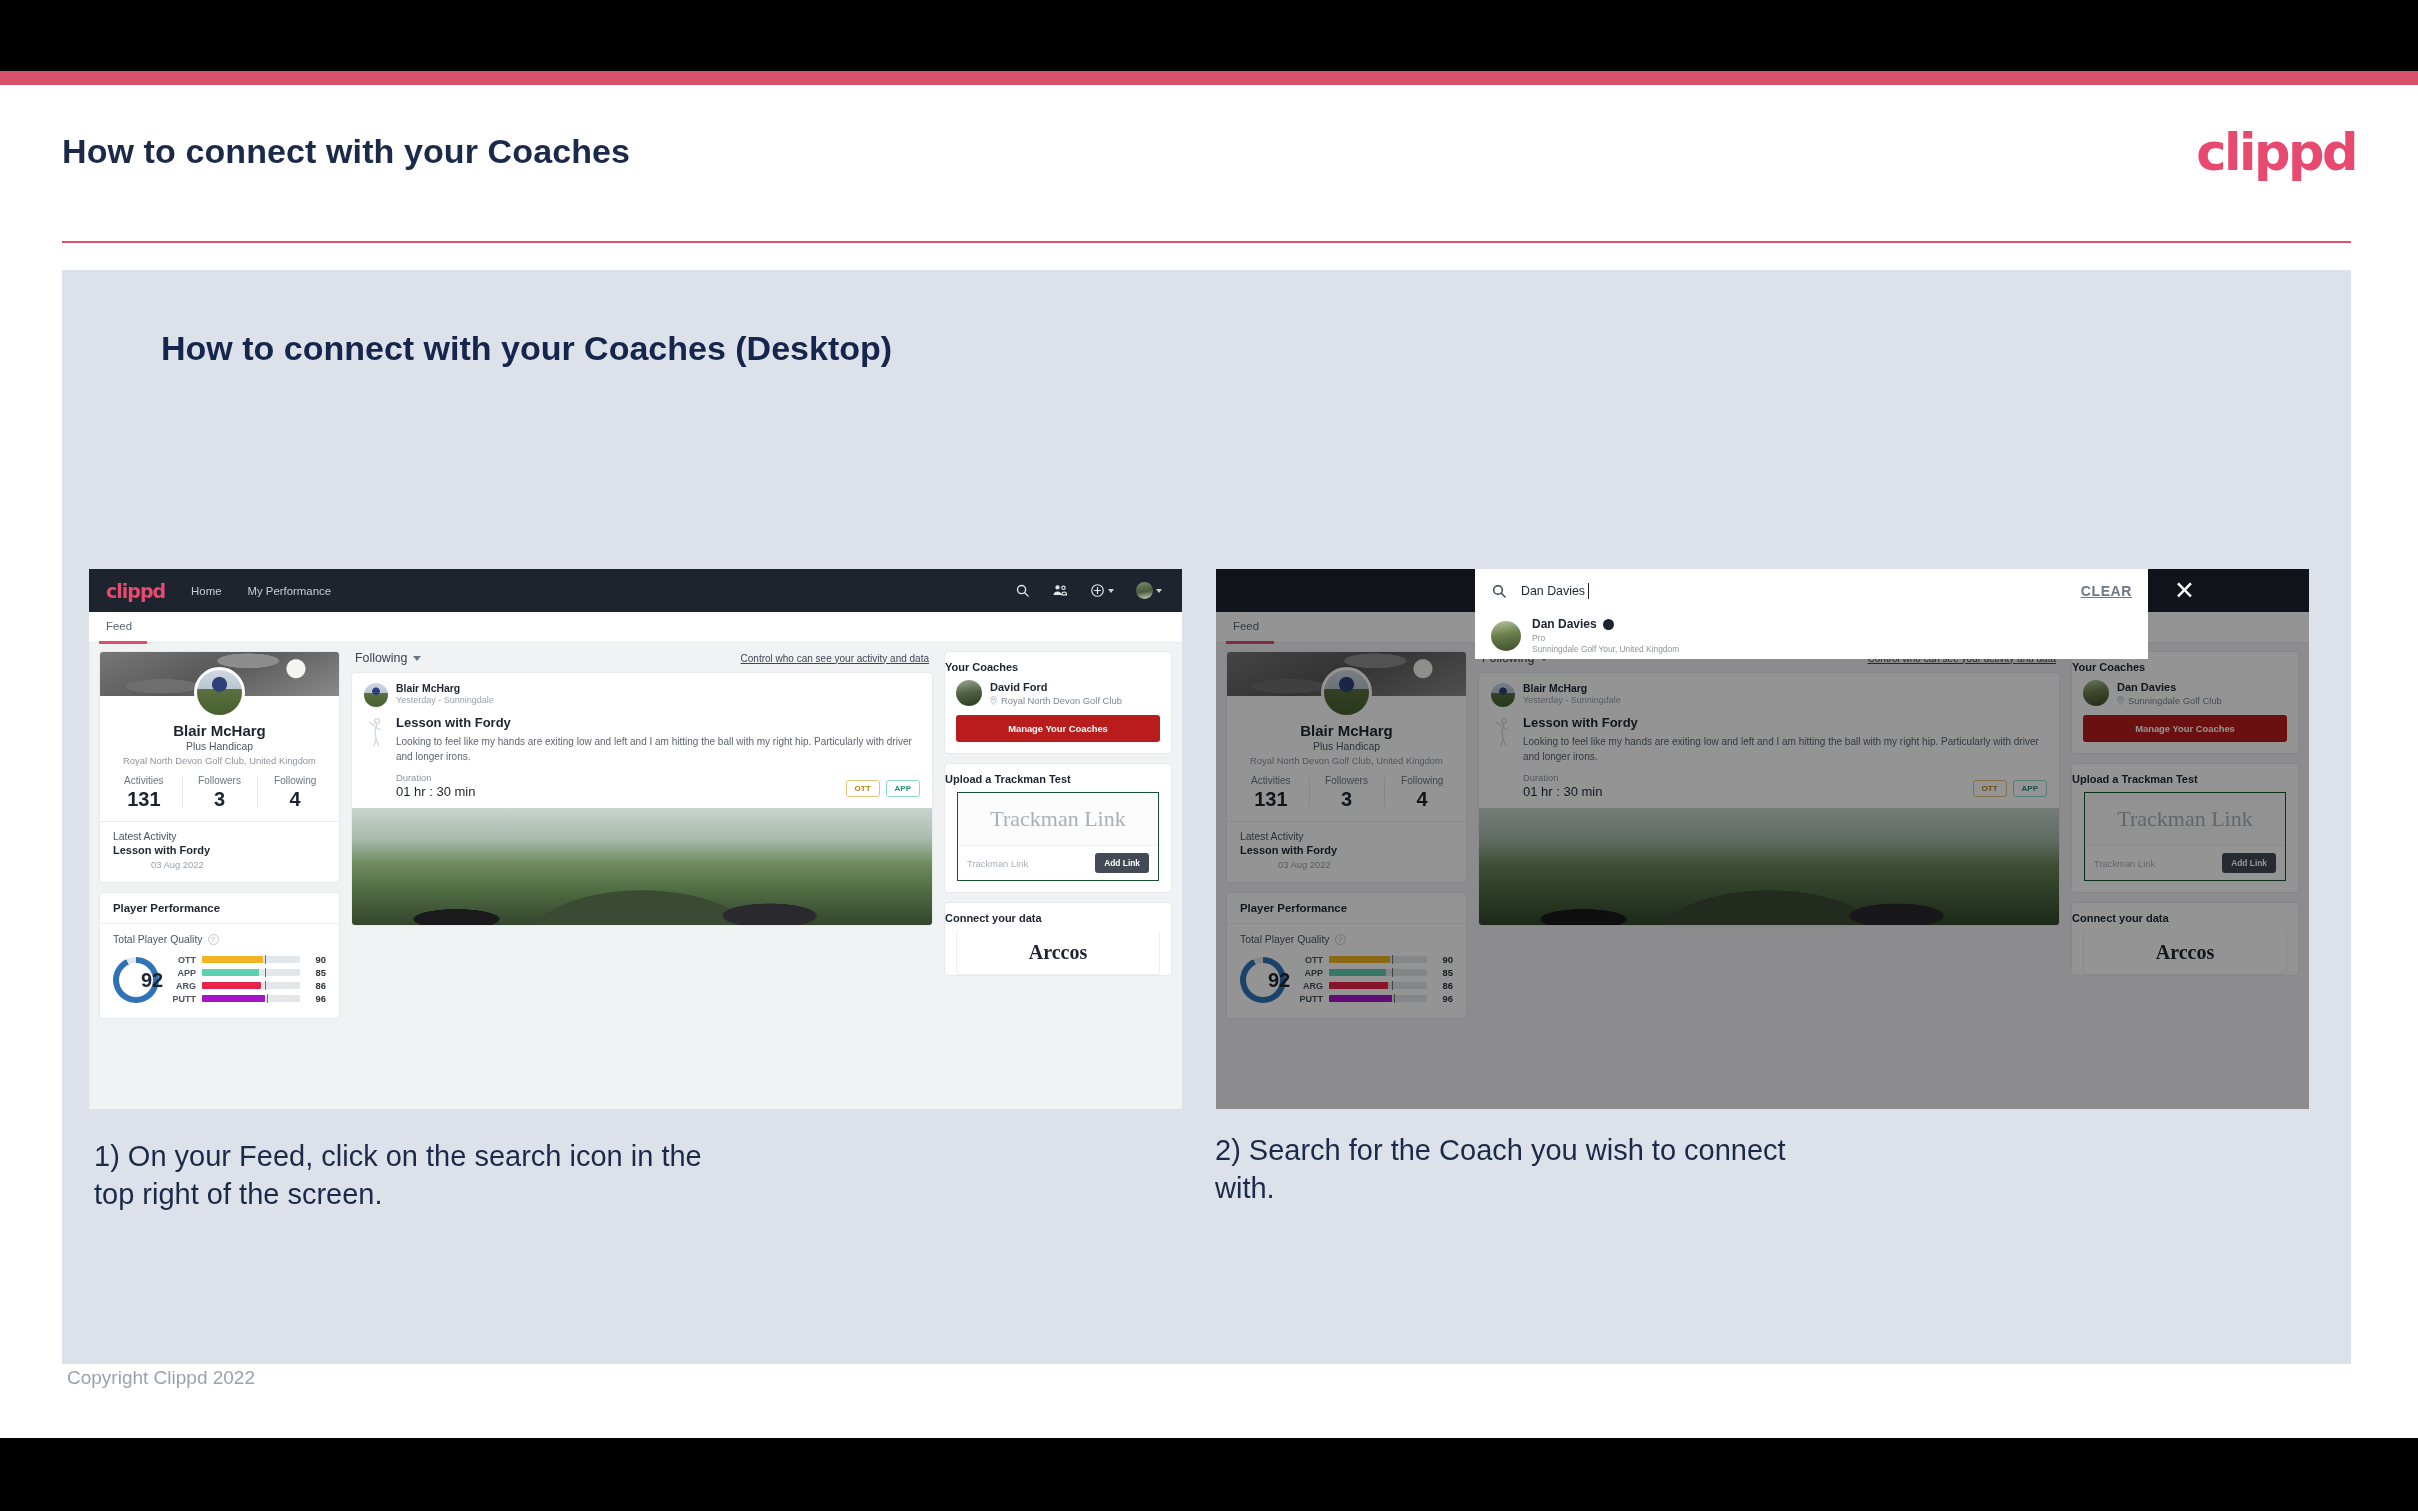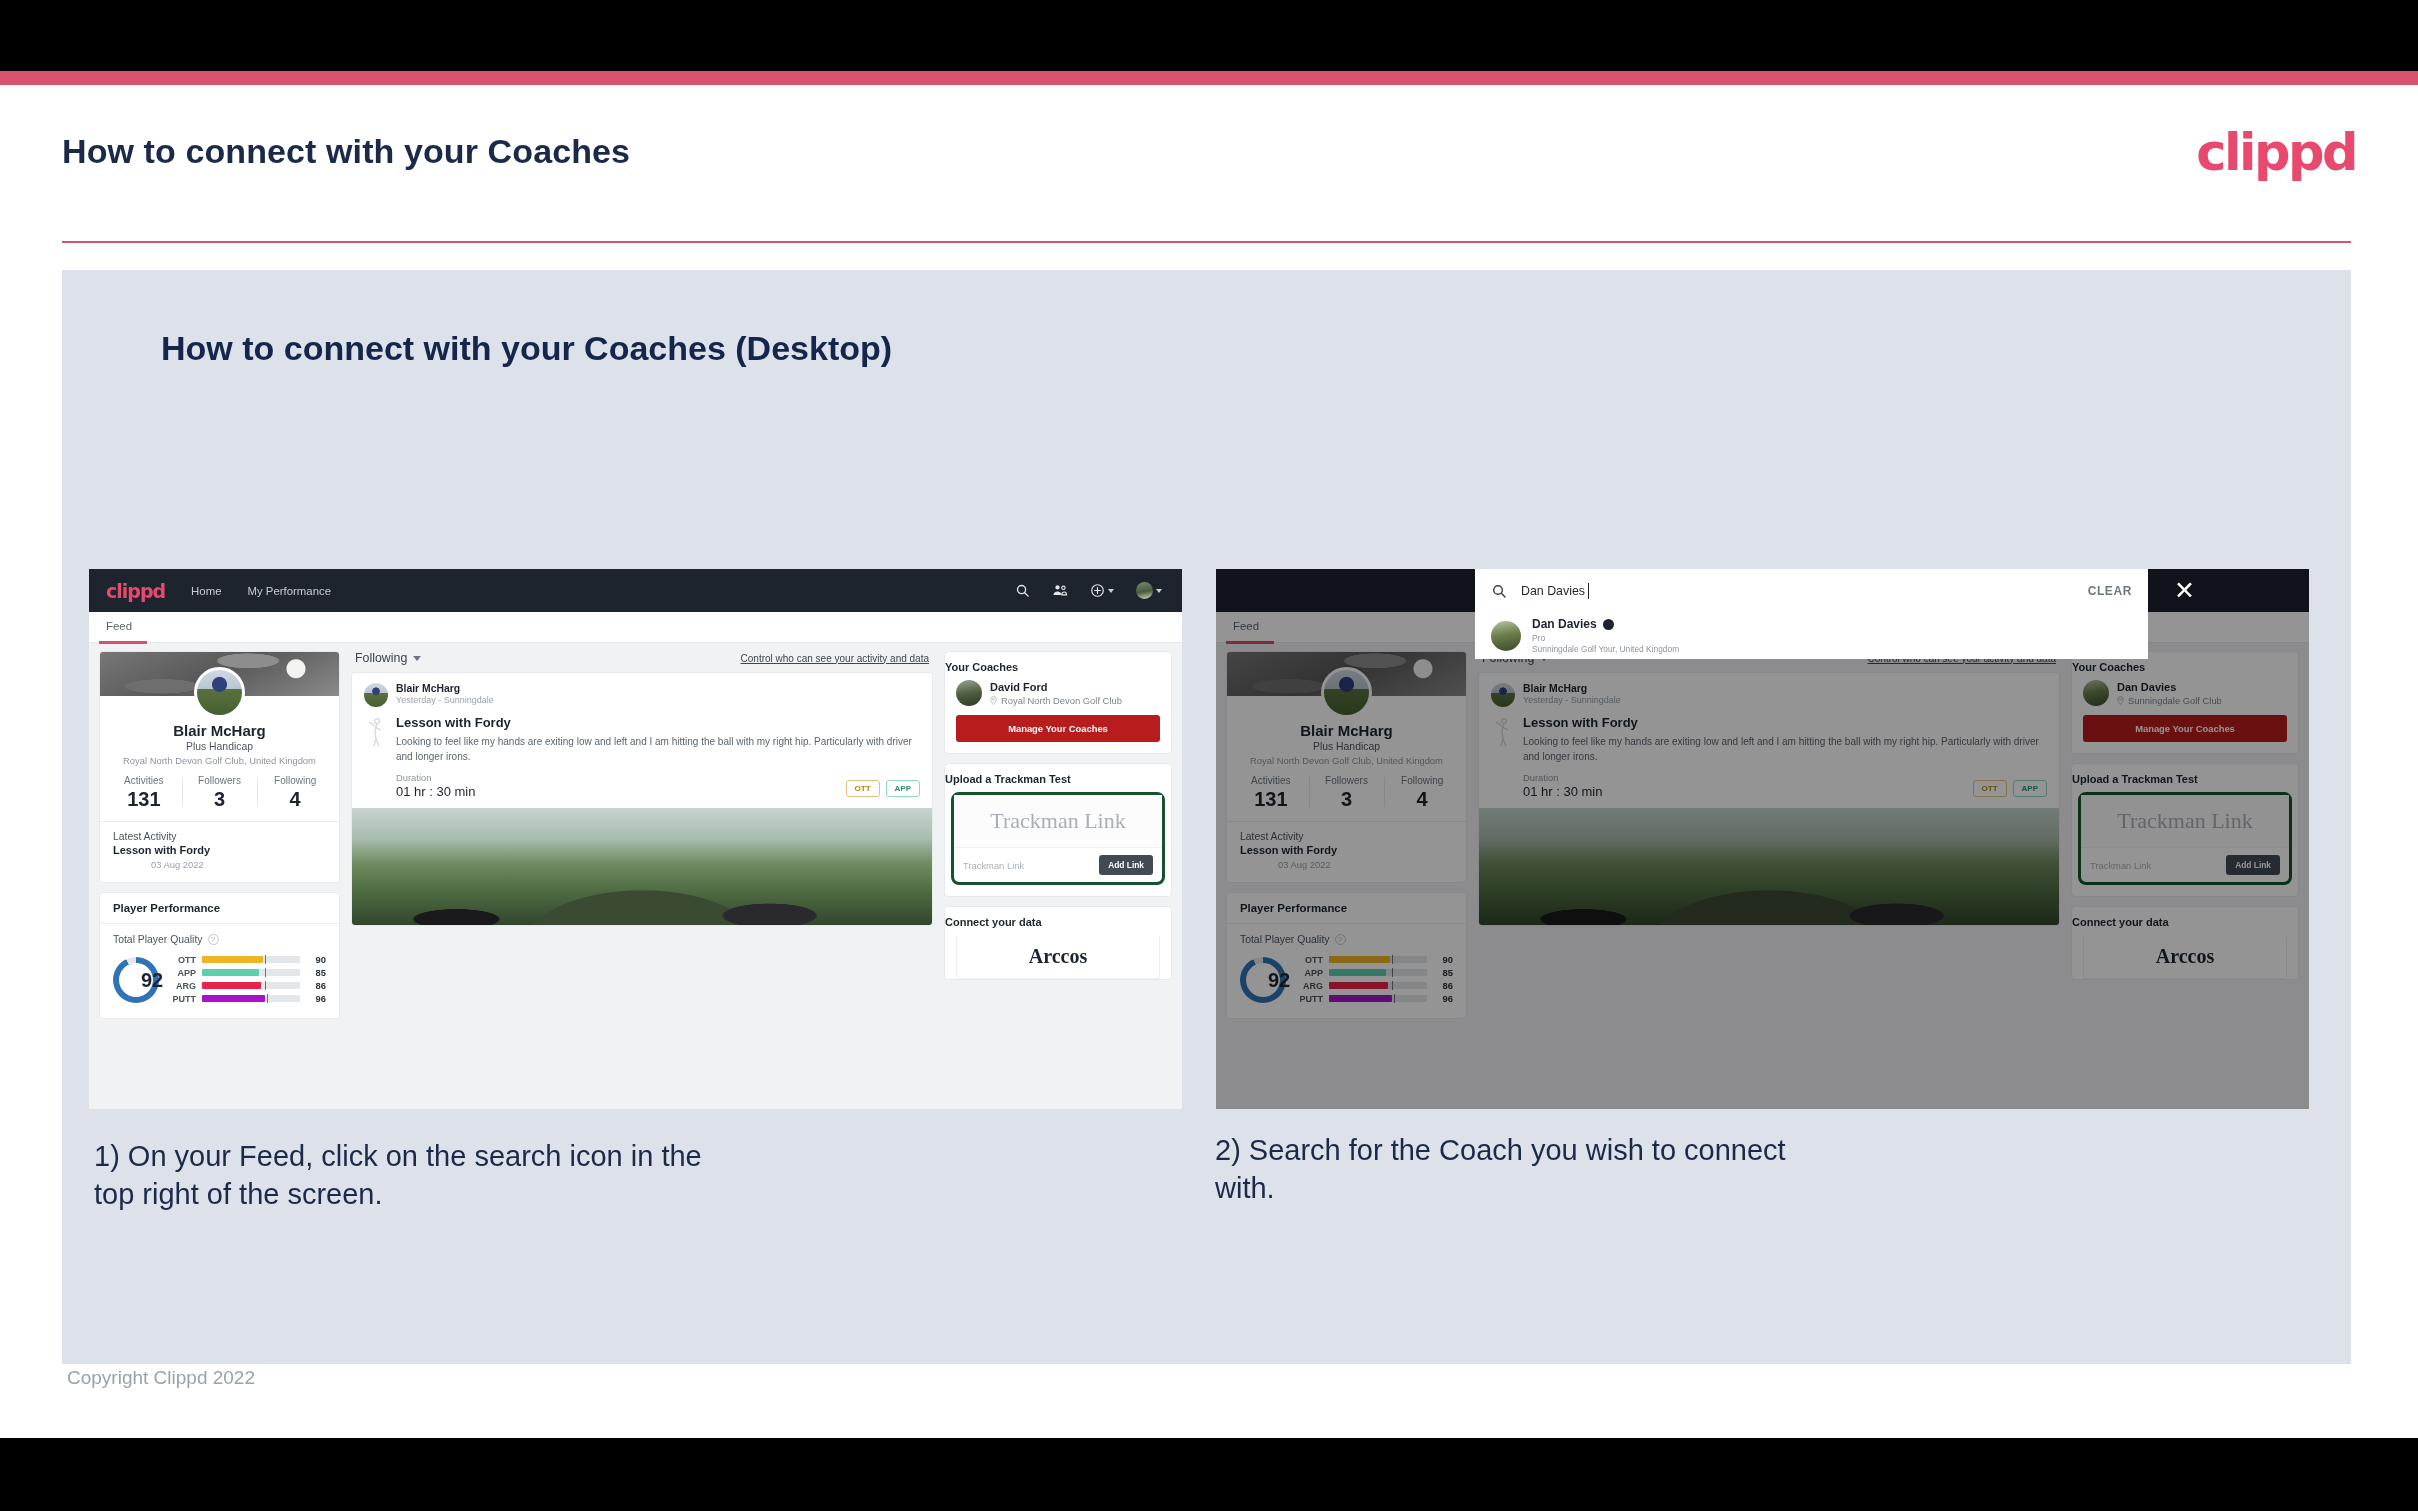--- a/index.html
+++ b/index.html
@@ -195,21 +195,21 @@
     background:linear-gradient(170deg,#9aa894 0%,#4f5f41 50%,#2d3a24 100%);
   }
   .coach-av.dd { background:linear-gradient(170deg,#b7c6a3 0%,#6c7f4c 45%,#3d4b2a 100%); }
   .coach-n { font-size:11px; font-weight:700; color:#1d2430; }
   .coach-c { font-size:9.4px; color:#7e868f; margin-top:2px; display:flex; align-items:center; gap:4px; }
   .pin { width:7px;height:9px; color:#a8aeb6; }
   .btn-dark {
     display:block; margin:0 11px 11px; padding:8px 0; border-radius:3px;
     background:#b91c1c; color:#fff; font-size:9.4px; font-weight:700; text-align:center;
   }
-  .tm-box { margin:0 6px 11px; border:3px solid #14532d; border-radius:8px; }
+  .tm-box { margin:0 12px 11px; border:1px solid #14532d; border-radius:0; }
   .tm-logo {
     height:53px; display:flex; align-items:center; justify-content:center;
     font-family:"Liberation Serif", serif; font-size:22px; color:#a9afb6; font-weight:400;
     background:#fcfcfd; border-bottom:1px solid #f0f1f3;
   }
   .tm-in { display:flex; align-items:center; justify-content:space-between; padding:7px 9px; }
   .tm-ph { font-size:9.4px; color:#aab0b8; }
   .tm-btn { background:#424b55; color:#fff; font-size:8.4px; font-weight:700; padding:5px 9px; border-radius:3px; }
   .arccos {
     margin:0 11px 0; border:1px solid #eceef0; border-top:none; border-radius:3px;
@@ -219,21 +219,21 @@
 
   
   .dim { position:absolute; inset:0; background:rgba(0,0,0,.42); z-index:5; }
   .srchbar {
     position:absolute; left:259px; top:0; width:673px; height:43px; z-index:7;
     background:#fff; display:flex; align-items:center; padding:0 16px;
   }
   .srch-icon { color:#3a424c; display:flex; }
   .srch-val { margin-left:14px; font-size:12.4px; color:#1d2430; position:relative; }
   .srch-val:after { content:""; position:absolute; right:-4px; top:-1px; bottom:-1px; width:1.2px; background:#1d2430; }
-  .srch-clear { margin-left:auto; font-size:12px; font-weight:700; color:#6f7782; letter-spacing:0.6px; }
+  .srch-clear { margin-left:auto; font-size:14px; font-weight:700; color:#6f7782; letter-spacing:0.6px;text-decoration:underline; }
   .srch-x { position:absolute; left:958px; top:9px; z-index:7; color:#fff; font-size:25px; line-height:25px; font-weight:300; }
   .srchres {
     position:absolute; left:259px; top:43px; width:673px; height:47px; z-index:7;
     background:#fff; display:flex; align-items:center; gap:11px; padding:0 16px;
   }
   .res-av {
     width:30px;height:30px;border-radius:50%;flex:0 0 30px;
     background:linear-gradient(170deg,#b7c6a3 0%,#6c7f4c 45%,#3d4b2a 100%);
   }
   .res-n { font-size:12px; font-weight:700; color:#1d2430; display:flex; align-items:center; gap:6px; }

